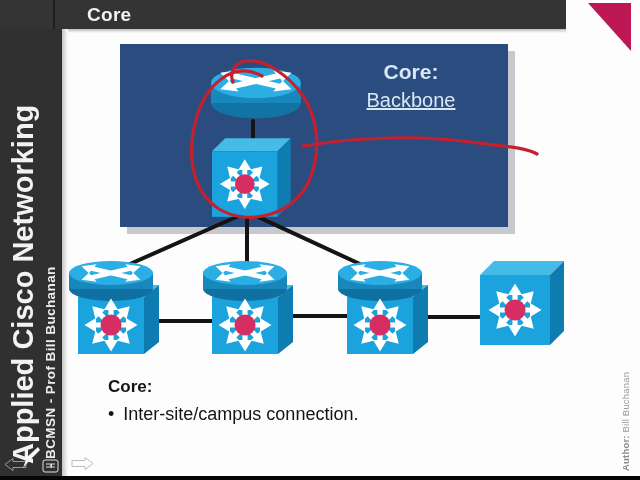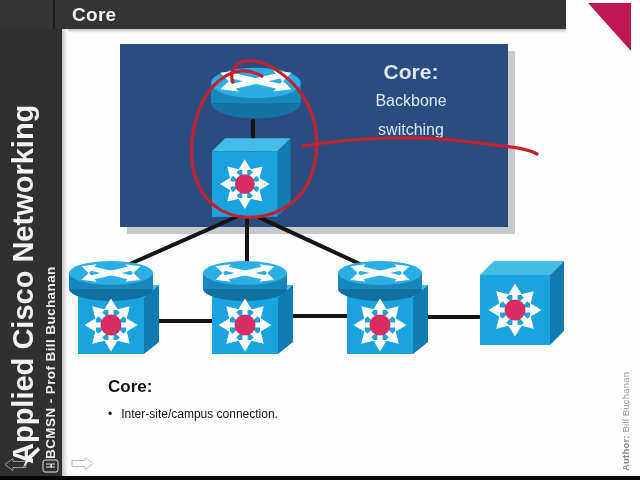--- a/index.html
+++ b/index.html
@@ -3,21 +3,21 @@
 <meta charset="utf-8">
 <style>
   html,body{margin:0;padding:0;background:#fff;}
   #stage{position:relative;width:640px;height:480px;overflow:hidden;background:#FDFDFD;
          font-family:"Liberation Sans",sans-serif;}
   .abs{position:absolute;}
 
   
   .topbar{left:0;top:0;width:566px;height:29px;background:#343434;}
   .bar-seam{left:53px;top:0;width:2px;height:29px;background:#1f1f1f;}
-  .topbar-title{left:72px;top:0;height:29px;line-height:29px;font-size:19px;font-weight:bold;
+  .topbar-title{left:87px;top:0;height:29px;line-height:29px;font-size:19px;font-weight:bold;
                 color:#F2F2F2;letter-spacing:.3px;}
   .sidebar{left:0;top:0;width:62px;height:477px;background:#303030;}
   .sidebar-shadow{left:62px;top:29px;width:6px;height:448px;
                   background:linear-gradient(to right,rgba(0,0,0,.22),rgba(0,0,0,0));}
   .topbar-shadow{left:68px;top:29px;width:498px;height:4px;
                  background:linear-gradient(to bottom,rgba(0,0,0,.25),rgba(0,0,0,0));}
   .bottom-strip{left:0;top:476px;width:640px;height:4px;background:#060606;}
   .corner-triangle{left:588px;top:3px;width:43px;height:48px;background:#BD1853;
                    clip-path:polygon(0 0,100% 0,100% 100%);}
 
@@ -26,25 +26,25 @@
   .vsub{left:43px;top:468px;width:232px;font-size:13.5px;font-weight:bold;color:#EDEDED;
         letter-spacing:.4px;}
   .author{left:620px;top:471px;width:92px;font-size:9.5px;color:#9b9b9b;letter-spacing:.2px;}
   .author b{color:#8a8a8a;}
 
   
   .panel-shadow{left:127px;top:51px;width:388px;height:183px;background:#C7C9CE;}
   .panel{left:120px;top:44px;width:388px;height:183px;background:#2B4C7E;}
   .panel-text{left:325px;top:57px;width:172px;text-align:center;color:#D9E7F5;}
   .panel-text .h{font-size:21px;font-weight:bold;line-height:29px;}
-  .panel-text .l{font-size:16px;line-height:29px;}
+  .panel-text .l{font-size:20px;line-height:29px;text-decoration:underline;}
 
   .notes{left:108px;top:377px;color:#141414;}
   .notes .h{font-size:17px;font-weight:bold;margin-bottom:7px;}
-  .notes .li{font-size:12px;line-height:21.5px;}
+  .notes .li{font-size:18px;line-height:21.5px;}
   .notes .li::before{content:"•";margin-right:9px;}
 
   .layer{left:0;top:0;width:640px;height:480px;pointer-events:none;}
   svg.dev{position:absolute;}
   .navbtn{cursor:pointer;}
 </style>
 </head>
 <body>
 
 <div id="stage">
@@ -94,21 +94,20 @@
         <use href="#star8" transform="translate(35,52)"></use>
       </symbol>
     </defs>
   </svg>
 
   <div class="abs panel-shadow"></div>
   <div class="abs panel"></div>
   <div class="abs panel-text">
     <div class="h">Core:</div>
     <div class="l">Backbone</div>
-    <div class="l">switching</div>
   </div>
 
   <svg class="abs layer" viewBox="0 0 640 480">
     <g stroke="#141414" stroke-width="4" stroke-linecap="round" fill="none">
       <path d="M253,121 V153"></path>
       <path d="M243,214 L130,264"></path>
       <path d="M247,214 V264"></path>
       <path d="M252,214 L362,265"></path>
       <path d="M146,321 H212"></path>
       <path d="M279,316 H347"></path>

